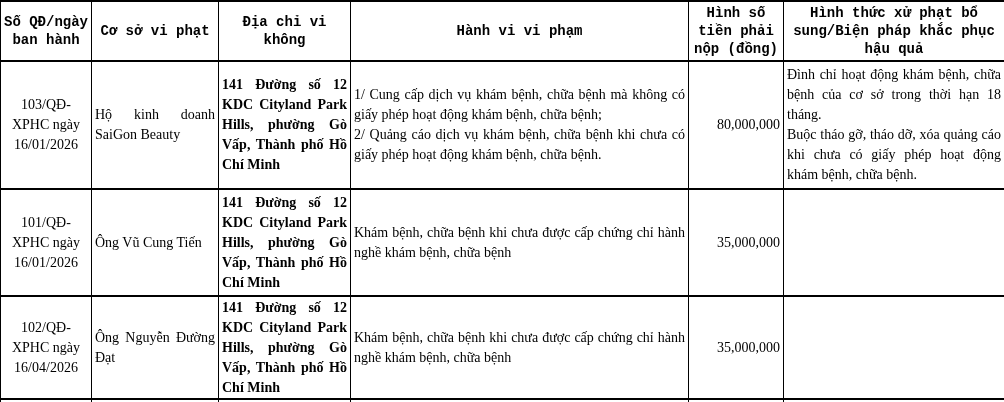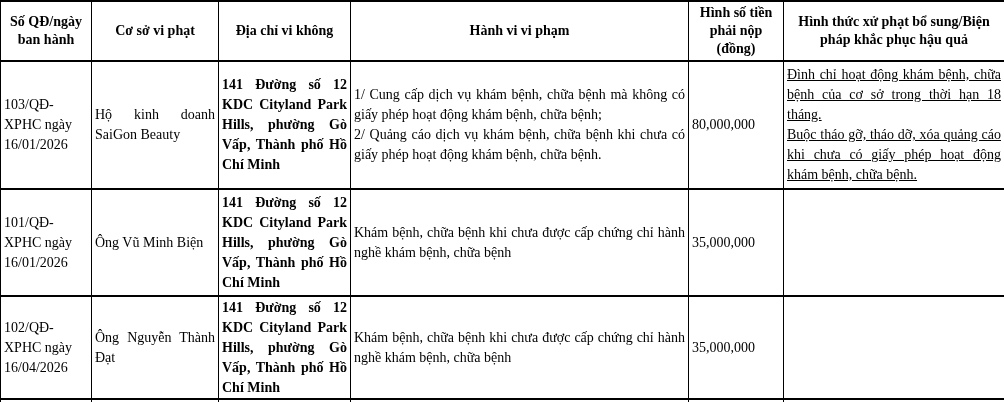--- a/index.html
+++ b/index.html
@@ -37,31 +37,31 @@
     font-weight: bold;
     text-align: center;
     padding: 2px 3px;
   }
   .viol-table td {
     font-size: 14px;
     line-height: 20px;
     padding: 0 3px;
     white-space: pre-line;
   }
-  tr.header-row   { height: 57px; }
+  tr.header-row   { height: 57px; font-family: Liberation Mono, monospace; }
   tr.row-1        { height: 128px; }
   tr.row-2        { height: 107px; }
   tr.row-3        { height: 103px; }
   tr.partial-row  { height: 40px; }
-  td.cell-decision { }
+  td.cell-decision { text-align: center; }
   td.cell-establishment { text-align: justify; }
   td.cell-address { text-align: justify; font-weight: bold; }
   td.cell-violation { text-align: justify; }
-  td.cell-amount { text-align: left; }
-  td.cell-penalty { text-align: justify; text-decoration: underline; }
+  td.cell-amount { text-align: right; }
+  td.cell-penalty { text-align: justify; }
 </style>
 </head>
 <body>
 
 <div class="doc">
   <table class="viol-table">
     <colgroup>
       <col style="width:91px">
       <col style="width:127px">
       <col style="width:132px">
@@ -85,30 +85,30 @@
         <td class="cell-address">141 Đường số 12 KDC Cityland Park Hills, phường Gò Vấp, Thành phố Hồ Chí Minh</td>
         <td class="cell-violation">1/ Cung cấp dịch vụ khám bệnh, chữa bệnh mà không có giấy phép hoạt động khám bệnh, chữa bệnh;
 2/ Quảng cáo dịch vụ khám bệnh, chữa bệnh khi chưa có giấy phép hoạt động khám bệnh, chữa bệnh.</td>
         <td class="cell-amount">80,000,000</td>
         <td class="cell-penalty">Đình chỉ hoạt động khám bệnh, chữa bệnh của cơ sở trong thời hạn 18 tháng.
 Buộc tháo gỡ, tháo dỡ, xóa quảng cáo khi chưa có giấy phép hoạt động khám bệnh, chữa bệnh.</td>
       </tr>
 
       <tr class="row-2">
         <td class="cell-decision">101/QĐ-XPHC ngày 16/01/2026</td>
-        <td class="cell-establishment">Ông Vũ Minh Biện</td>
+        <td class="cell-establishment">Ông Vũ Cung Tiến</td>
         <td class="cell-address">141 Đường số 12 KDC Cityland Park Hills, phường Gò Vấp, Thành phố Hồ Chí Minh</td>
         <td class="cell-violation">Khám bệnh, chữa bệnh khi chưa được cấp chứng chỉ hành nghề khám bệnh, chữa bệnh</td>
         <td class="cell-amount">35,000,000</td>
         <td class="cell-penalty"></td>
       </tr>
 
       <tr class="row-3">
         <td class="cell-decision">102/QĐ-XPHC ngày 16/04/2026</td>
-        <td class="cell-establishment">Ông Nguyễn Thành Đạt</td>
+        <td class="cell-establishment">Ông Nguyễn Đường Đạt</td>
         <td class="cell-address">141 Đường số 12 KDC Cityland Park Hills, phường Gò Vấp, Thành phố Hồ Chí Minh</td>
         <td class="cell-violation">Khám bệnh, chữa bệnh khi chưa được cấp chứng chỉ hành nghề khám bệnh, chữa bệnh</td>
         <td class="cell-amount">35,000,000</td>
         <td class="cell-penalty"></td>
       </tr>
 
       <tr class="partial-row">
         <td class="cell-decision"></td>
         <td class="cell-establishment"></td>
         <td class="cell-address"></td>

